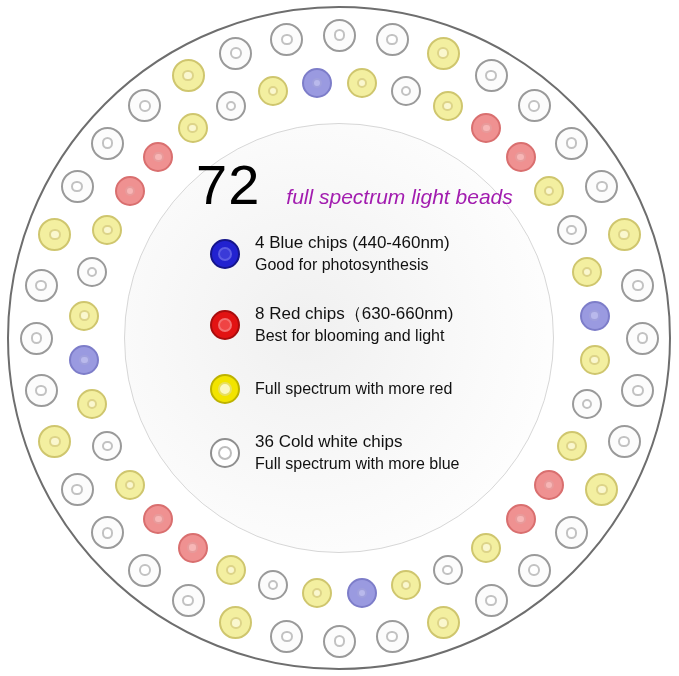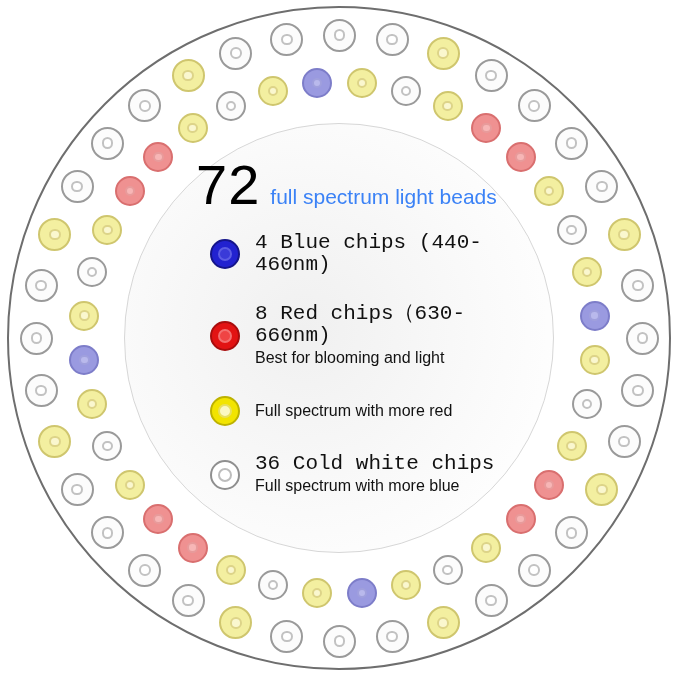--- a/index.html
+++ b/index.html
@@ -22,26 +22,26 @@
   .bead.warm .dot{background:#faf7cf;border:2px solid #ddd489;}
   .bead.red{background:#ef9191;border:2px solid #d96f6f;}
   .bead.red .dot{background:#f7b6b6;border:2px solid #e89b9b;}
   .bead.blue{background:#9a9ae0;border:2px solid #7d7dc9;}
   .bead.blue .dot{background:#b9b9ec;border:2px solid #a0a0dd;}
 
   
   .center-content{position:absolute;left:196px;top:156px;width:320px;}
   .title-row{display:flex;align-items:baseline;margin-bottom:18px;}
   .big-num{font-size:56px;line-height:58px;letter-spacing:1px;color:#000;}
-  .title-text{font-size:21px;margin-left:10px;color:#3b82f6;}
+  .title-text{font-size:21px;margin-left:26px;color:#a21caf;font-style:italic;}
 
   .legend{list-style:none;margin:0;padding:0 0 0 14px;}
   .legend-item{display:flex;align-items:center;margin-bottom:27px;}
   .legend-text{margin-left:15px;}
-  .legend-line1{font-size:21px;line-height:22px;font-family:Liberation Mono, monospace;}
+  .legend-line1{font-size:17px;line-height:22px;}
   .legend-line2{font-size:16px;line-height:22px;}
 
   .chip{width:30px;height:30px;border-radius:50%;display:flex;align-items:center;justify-content:center;
         flex:0 0 auto;box-sizing:border-box;}
   .chip .dot{width:14px;height:14px;border-radius:50%;box-sizing:border-box;}
   .chip-blue{background:#2222d0;border:2px solid #15158a;}
   .chip-blue .dot{background:#3a3ad8;border:2px solid #5c5ce4;}
   .chip-red{background:#e21313;border:2px solid #a80d0d;}
   .chip-red .dot{background:#ef4444;border:2px solid #f37070;}
   .chip-warm{background:#f2e400;border:2px solid #bdb200;}
@@ -281,20 +281,21 @@
       <span class="title-text">full spectrum light beads</span>
     </div>
 
     <ul class="legend">
       <li class="legend-item">
         <span class="chip chip-blue">
             <span class="dot"></span>
           </span>
         <span class="legend-text">
           <div class="legend-line1">4 Blue chips (440-460nm)</div>
+          <div class="legend-line2">Good for photosynthesis</div>
         </span>
       </li>
       <li class="legend-item">
         <span class="chip chip-red">
             <span class="dot"></span>
           </span>
         <span class="legend-text">
           <div class="legend-line1">8 Red chips（630-660nm)</div>
           <div class="legend-line2">Best for blooming and light</div>
         </span>

